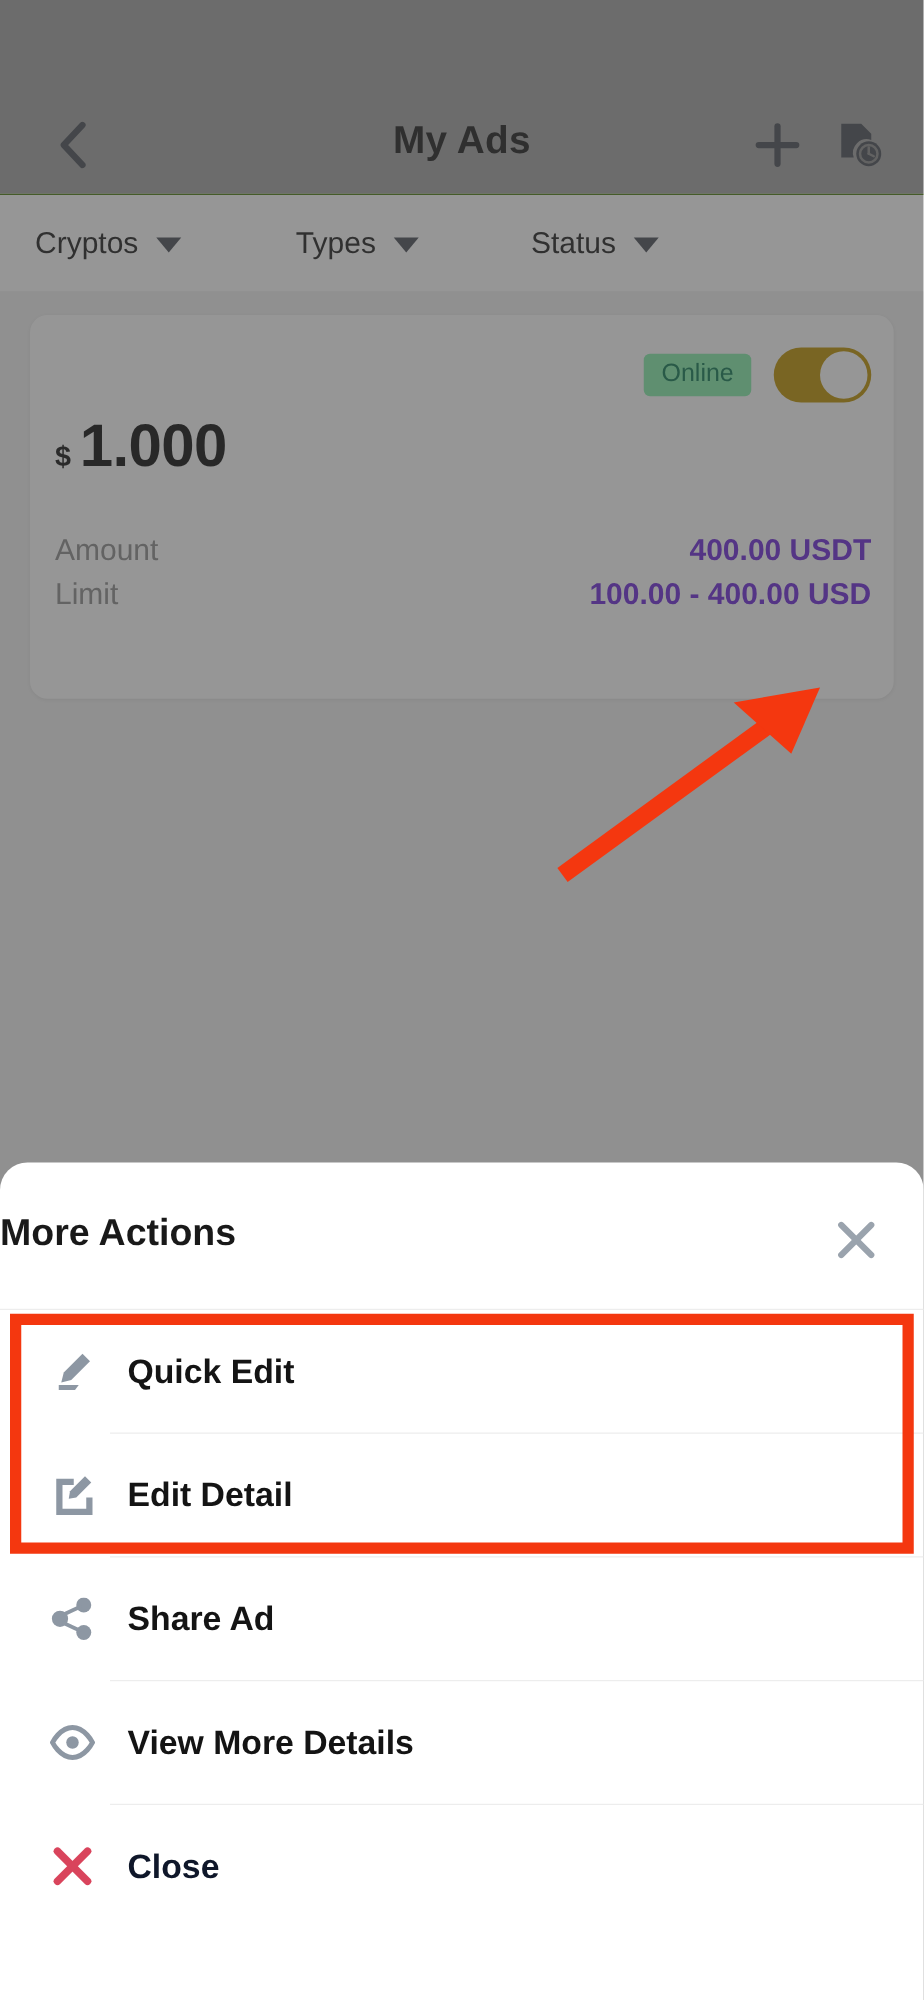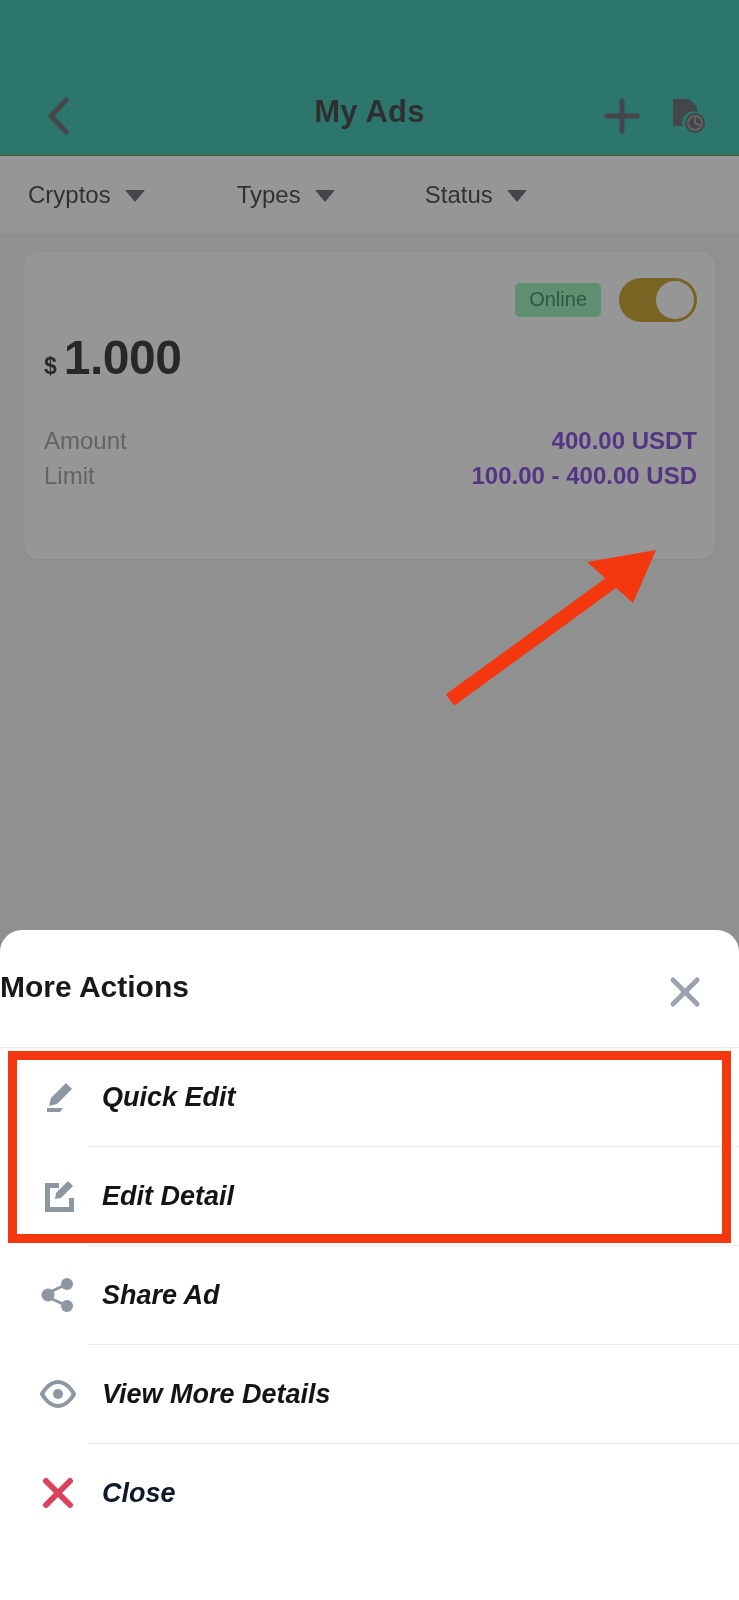--- a/index.html
+++ b/index.html
@@ -25,21 +25,21 @@
     left: 0; top: 0;
     width: 739px;
     height: 1600px;
     background: #f2f2f2;
   }
   .appbar {
     position: absolute;
     left: 0; top: 0;
     width: 739px;
     height: 155px;
-    background: #14b8a6;
+    background: #a3a3a3;
     box-sizing: border-box;
     padding-left: 26px;
   }
   .appbar-back {
     position: absolute;
     left: 36px; top: 92px;
     width: 44px; height: 48px;
     display: flex; align-items: center; justify-content: center;
   }
   .appbar-title {
@@ -267,21 +267,20 @@
   .menu {
     position: relative;
   }
   .menu-item {
     position: relative;
     height: 98px;
     display: flex;
     align-items: center;
     padding-left: 36px;
     box-sizing: border-box;
-    font-style: italic;
   }
   .menu-item .mi-icon {
     width: 44px;
     display: flex;
     align-items: center;
     justify-content: center;
     flex: none;
   }
   .menu-item .mi-label {
     margin-left: 22px;

